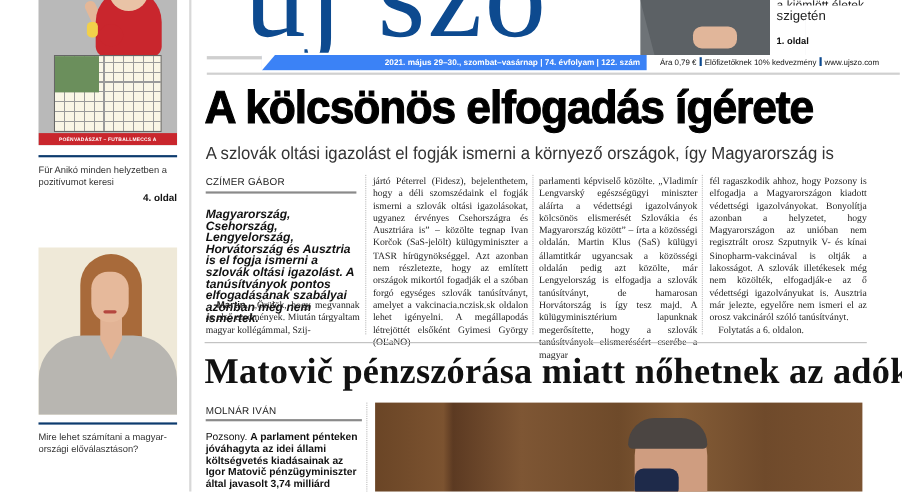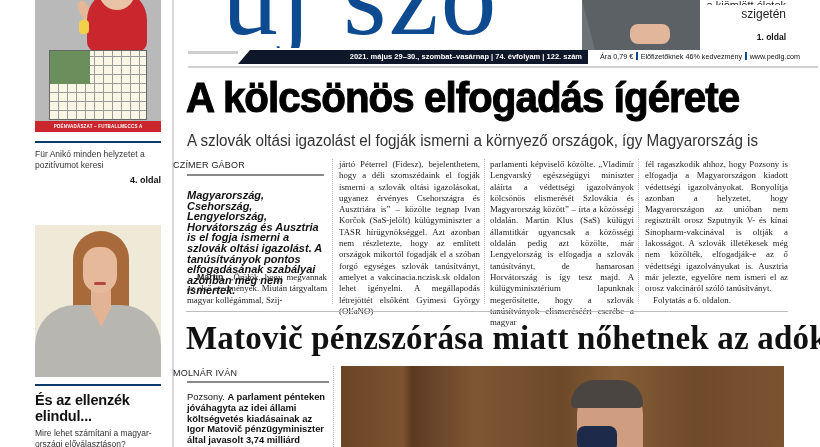--- a/index.html
+++ b/index.html
@@ -34,41 +34,41 @@
   .portrait .face { position: absolute; left: 48px; top: 22px; width: 34px; height: 46px; background: #e6b99b; border-radius: 16px 16px 18px 18px; }
   .portrait .lips { position: absolute; left: 59px; top: 57px; width: 12px; height: 3px; background: #b5473f; border-radius: 2px; }
   .portrait .shirt { position: absolute; left: 0; top: 80px; width: 126px; height: 72px; background: #b8b6b1; border-radius: 40px 40px 0 0; }
   .portrait .neck { position: absolute; left: 56px; top: 64px; width: 20px; height: 38px; background: #e2b395; clip-path: polygon(0 0,100% 0,100% 50%,50% 100%,0 50%); }
 
   
   .masthead { position: absolute; left: 182px; top: 0; width: 405px; height: 48px; overflow: hidden; }
   .logo { position: absolute; left: 40px; top: -60px; font-family: "Liberation Serif", serif; font-size: 112px; color: #0d4a8f; letter-spacing: 2px; line-height: 112px; }
   .rule-grey { position: absolute; left: 188px; top: 51px; width: 50px; height: 3px; background: #cfcfcf; }
   .rule-grey2 { position: absolute; left: 188px; top: 66px; width: 630px; height: 2px; background: #d0d0d0; }
-  .dateband { position: absolute; left: 238px; top: 50px; width: 350px; height: 14px; background: #0f172a; clip-path: polygon(0 0, 100% 0, 100% 100%, 0 100%); text-align: right; }
+  .dateband { position: absolute; left: 238px; top: 50px; width: 350px; height: 14px; background: #3b82f6; clip-path: polygon(0 0, 100% 0, 100% 100%, 0 100%); text-align: right; }
   .dateband::before { content: ""; position: absolute; left: 0; top: 0; width: 12px; height: 14px; background: #fff; clip-path: polygon(0 0, 100% 0, 0 100%); }
   .dateband .txt { position: absolute; right: 6px; top: 1px; font-family: "Liberation Sans", sans-serif; font-size: 7.5px; font-weight: bold; color: #fff; white-space: nowrap; line-height: 12px; }
   .priceline { position: absolute; left: 600px; top: 51px; font-family: "Liberation Sans", sans-serif; font-size: 7.2px; color: #111; white-space: nowrap; line-height: 12px; }
   .priceline .sep { display: inline-block; width: 1.5px; height: 8px; background: #0d4a8f; vertical-align: -1px; margin: 0 3px; }
 
   .topphoto { position: absolute; left: 582px; top: 0; width: 150px; height: 50px; overflow: hidden; }
   .topphoto .body { position: absolute; left: 0; top: 0; width: 150px; height: 50px; background: #6e7377; border-radius: 0 0 0 0; }
   .topphoto .jacket { position: absolute; left: 0; top: 0; width: 130px; height: 50px; background: #5c6165; clip-path: polygon(0 0, 100% 0, 100% 100%, 10% 100%); }
   .topphoto .hand { position: absolute; left: 48px; top: 24px; width: 40px; height: 20px; background: #e1b69a; border-radius: 8px; }
   .topphoto .bg { position: absolute; left: 118px; top: 0; width: 40px; height: 50px; background: #fff; }
-  .topteaser { position: absolute; left: 706px; top: 0; width: 80px; text-align: right; font-family: "Liberation Sans", sans-serif; }
+  .topteaser { position: absolute; left: 706px; top: 0; width: 80px; font-family: "Liberation Sans", sans-serif; }
   .topteaser .cut { font-size: 11px; line-height: 10px; color: #222; height: 5px; overflow: hidden; }
   .topteaser .t { font-size: 12px; line-height: 14px; color: #222; margin-top: 2px; }
   .topteaser .p { font-size: 8.5px; font-weight: bold; color: #111; margin-top: 11px; }
 
   
   .headline { position: absolute; left: 186px; top: 74px; font-family: "Liberation Sans", sans-serif; font-weight: 900; font-size: 42px; line-height: 48px; color: #000; letter-spacing: -1px; transform: scaleX(.96); transform-origin: left center; white-space: nowrap; -webkit-text-stroke: 1px #000; }
   .subhead { position: absolute; left: 187px; top: 132px; font-family: "Liberation Sans", sans-serif; font-size: 16px; color: #333; white-space: nowrap; transform: scaleX(.95); transform-origin: left center; }
 
-  .byline { position: absolute; left: 173px; font-family: "Liberation Sans", sans-serif; font-size: 9px; color: #222; letter-spacing: .2px; }
+  .byline { position: absolute; left: 187px; font-family: "Liberation Sans", sans-serif; font-size: 9px; color: #222; letter-spacing: .2px; }
   .byline-rule { position: absolute; left: 187px; width: 137px; height: 2px; background: #8a8a8a; }
   .lead-bold { position: absolute; left: 187px; top: 190px; width: 140px; font-family: "Liberation Sans", sans-serif; font-weight: bold; font-size: 11px; line-height: 10.6px; color: #111; font-style: italic; }
   .col { position: absolute; top: 159px; font-size: 8.8px; line-height: 11.3px; color: #222; text-align: justify; hyphens: auto; }
   .col b { font-family: "Liberation Sans", sans-serif; }
   .col1 { left: 187px; top: 272px; width: 140px; text-indent: 10px; }
   .col2 { left: 339px; width: 141px; }
   .col3 { left: 490px; width: 144px; }
   .col4 { left: 645px; width: 143px; }
   .coldiv { position: absolute; top: 159px; width: 0; height: 145px; border-left: 1px dotted #bbb; }
 
@@ -95,49 +95,48 @@
     <div class="mascot"></div>
     <div class="badge"></div>
     <div class="grid">
         <div class="pic"></div>
       </div>
     <div class="strip">POÉNVADÁSZAT – FUTBALLMECCS A REJTVÉNYPÁLYÁN</div>
   </div>
 
   <div class="teaser t1">
     <div class="bar"></div>
-    <p>Für Anikó minden helyzetet a pozitívumot keresi</p>
+    <p>Für Anikó minden helyzetben a pozitívumot keresi</p>
     <div class="page">4. oldal</div>
   </div>
 
   <div class="portrait">
     <div class="hair"></div>
     <div class="shirt"></div>
     <div class="neck"></div>
     <div class="face"></div>
     <div class="lips"></div>
   </div>
 
   <div class="teaser t2">
     <div class="bar"></div>
-    <h3>És az ellenzék elindul...</h3>
     <p>Mire lehet számítani a magyar-országi előválasztáson?</p>
   </div>
 </div>
 
 <div class="masthead">
   <div class="logo">új szó</div>
 </div>
 <div class="rule-grey"></div>
 <div class="rule-grey2"></div>
 <div class="dateband">
   <span class="txt">2021. május 29–30., szombat–vasárnap | 74. évfolyam | 122. szám</span>
 </div>
 <div class="priceline">
-  <span>Ára 0,79 €</span><span class="sep"></span><span>Előfizetőknek 46% kedvezmény</span><span class="sep"></span><span>www.pedig.com</span>
+  <span>Ára 0,79 €</span><span class="sep"></span><span>Előfizetőknek 10% kedvezmény</span><span class="sep"></span><span>www.ujszo.com</span>
 </div>
 
 <div class="topphoto">
   <div class="body"></div>
   <div class="jacket"></div>
   <div class="hand"></div>
   <div class="bg"></div>
 </div>
 <div class="topteaser">
   <div class="cut">a kiömlött életek</div>

